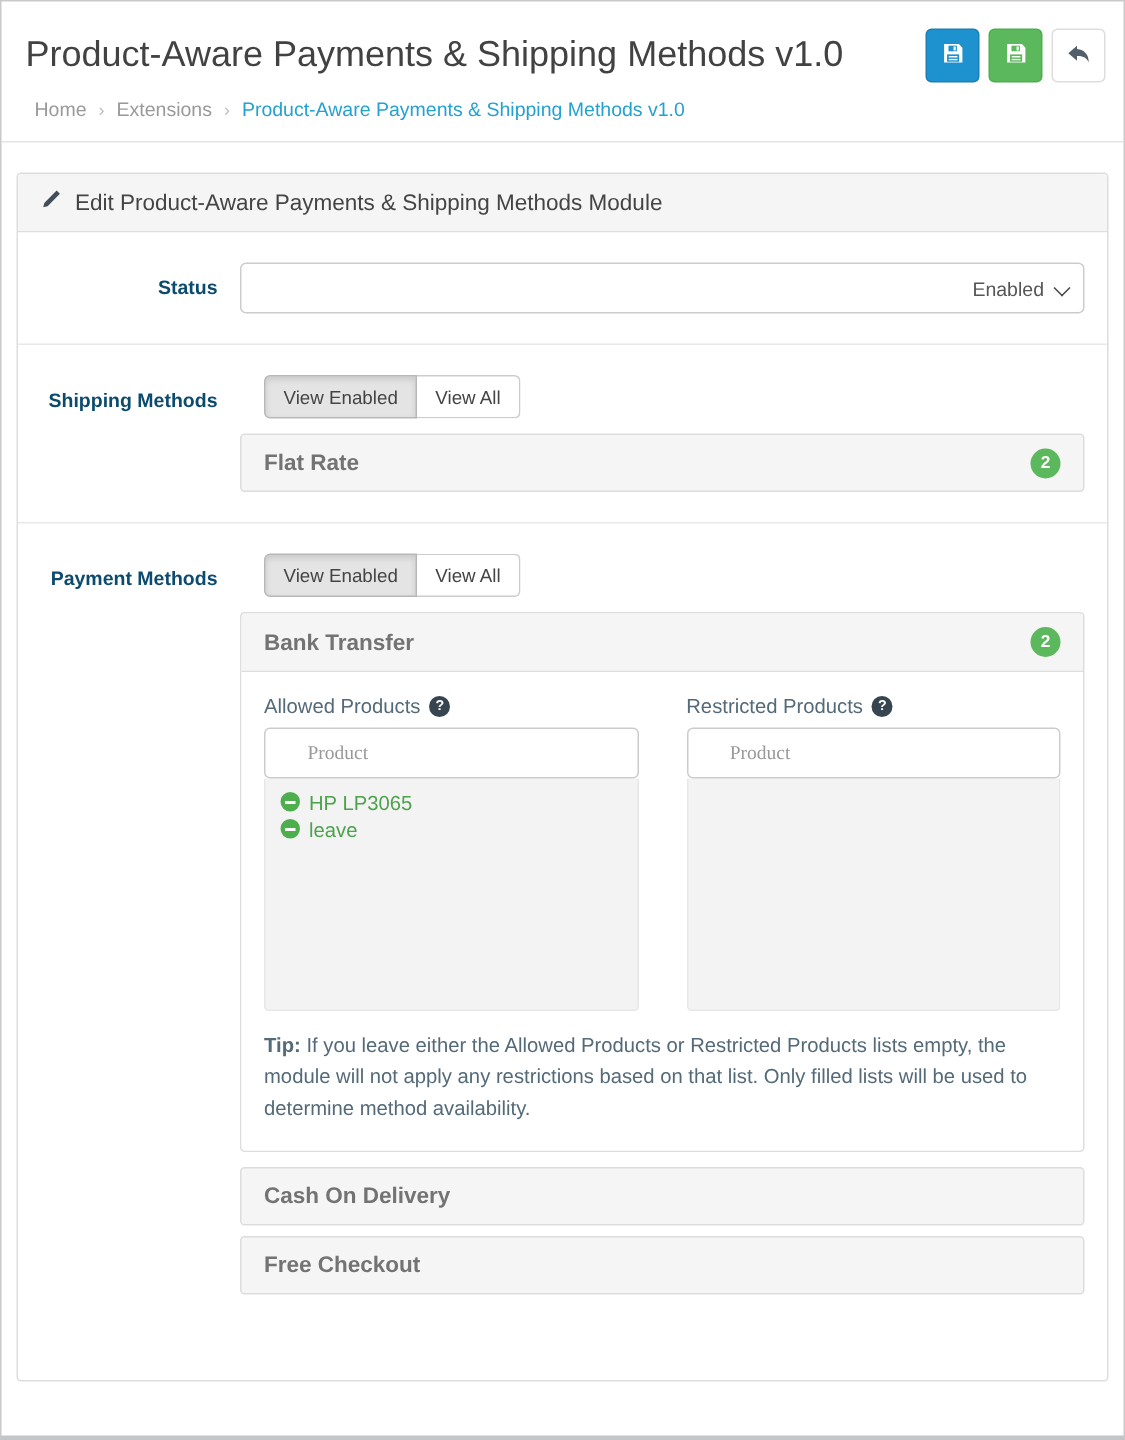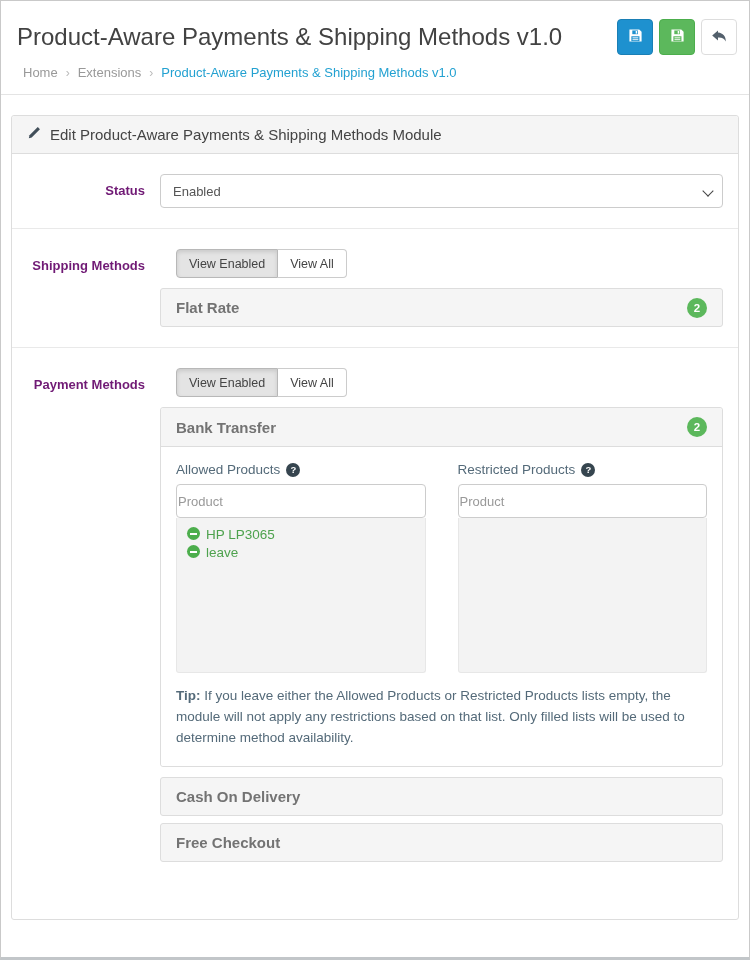--- a/index.html
+++ b/index.html
@@ -25,28 +25,28 @@
 
   
   .panel { margin:20px 10px 0 10px; border:1px solid #ddd; border-radius:3px; background:#fff; }
   .panel-heading { background:#f5f5f5; border-bottom:1px solid #ddd; padding:10px 15px; font-size:15px;
                    color:#444; display:flex; align-items:center; gap:9px; border-radius:3px 3px 0 0; }
   .panel-body { padding:0; }
 
   .form-group { display:flex; padding:20px 15px; border-bottom:1px solid #e9e9e9; }
   .form-group:last-child { border-bottom:none; }
   .col-label { width:133px; flex:0 0 133px; text-align:right; padding-right:15px; padding-top:8px;
-               font-weight:bold; font-size:13px; color:#701a75; line-height:1.45; }
+               font-weight:bold; font-size:13px; color:#0c4a6e; line-height:1.45; }
   .col-input { flex:1; min-width:0; }
 
   
   .select-wrap { position:relative; }
   select.form-control { width:100%; height:34px; border:1px solid #ccc; border-radius:4px; background:#fff;
     font-family:"Liberation Sans", sans-serif; font-size:13px; color:#555; padding:0 26px 0 12px;
-    appearance:none; -webkit-appearance:none; }
+    appearance:none;text-align:right; -webkit-appearance:none; }
   .select-caret { position:absolute; right:11px; top:13px; width:8px; height:8px; pointer-events:none; }
   .select-caret::before { content:""; position:absolute; left:0; top:0; width:7px; height:7px;
     border-right:1.6px solid #444; border-bottom:1.6px solid #444; transform:rotate(45deg); }
 
   
   .btn-group { display:inline-flex; margin-bottom:10px; }
   .btn-toggle { height:29px; padding:0 12px; font-family:"Liberation Sans", sans-serif; font-size:12.5px; color:#444;
     background:#fff; border:1px solid #ccc; cursor:pointer; }
   .btn-toggle:first-child { border-radius:4px 0 0 4px;margin-left:16px; }
   .btn-toggle:last-child { border-radius:0 4px 4px 0; border-left:none; }
@@ -62,22 +62,22 @@
   .method-panel { border:1px solid #ddd; border-radius:3px; margin-bottom:10px; }
   .method-panel .accordion { border:none; border-bottom:1px solid #ddd; border-radius:3px 3px 0 0; }
   .method-body { background:#fff; padding:15px; border-radius:0 0 3px 3px; }
   .mb7  { margin-bottom:7px; }
 
   .product-cols { display:flex; gap:32px; }
   .product-col { flex:1; min-width:0; }
   .field-label { font-size:13.5px; color:#546a79; margin-bottom:7px; display:flex; align-items:center; gap:6px; }
   .help-icon { width:14px; height:14px; border-radius:50%; background:#36454f; color:#fff; font-size:9.5px;
     font-weight:bold; display:inline-flex; align-items:center; justify-content:center; flex:0 0 14px; }
-  input.form-control { width:100%; height:34px; border:1px solid #ccc; border-radius:4px; padding:0 1px;
-    font-family:Liberation Sans, sans-serif; font-size:13px; color:#701a75; position:relative; z-index:1; background:#fff; }
+  input.form-control { width:100%; height:34px; border:1px solid #ccc; border-radius:4px; padding:0 28px;
+    font-family:Liberation Serif, serif; font-size:13px; color:#701a75; position:relative; z-index:1; background:#fff; }
   input.form-control::placeholder { color:#999; opacity:1; }
   .well { background:#f3f3f3; border:1px solid #e7e7e7; border-radius:0 0 3px 3px; border-top:none;
     height:155px; padding:9px 10px; overflow:auto; }
   .well-item { display:flex; align-items:flex-start; gap:6px; font-size:13.5px; color:#4ea24e; margin-bottom:3px; cursor:pointer; }
   .minus-icon { width:13px; height:13px; border-radius:50%; background:#4cae4c; position:relative; flex:0 0 13px; }
   .minus-icon::after { content:""; position:absolute; left:3px; top:5.6px; width:7px; height:2px; background:#fff; }
 
   .tip { margin-top:13px; font-size:13.5px; line-height:1.55; color:#546a79; padding-bottom:2px; }
   .tip b { font-weight:bold;margin-top:31px; }
 

